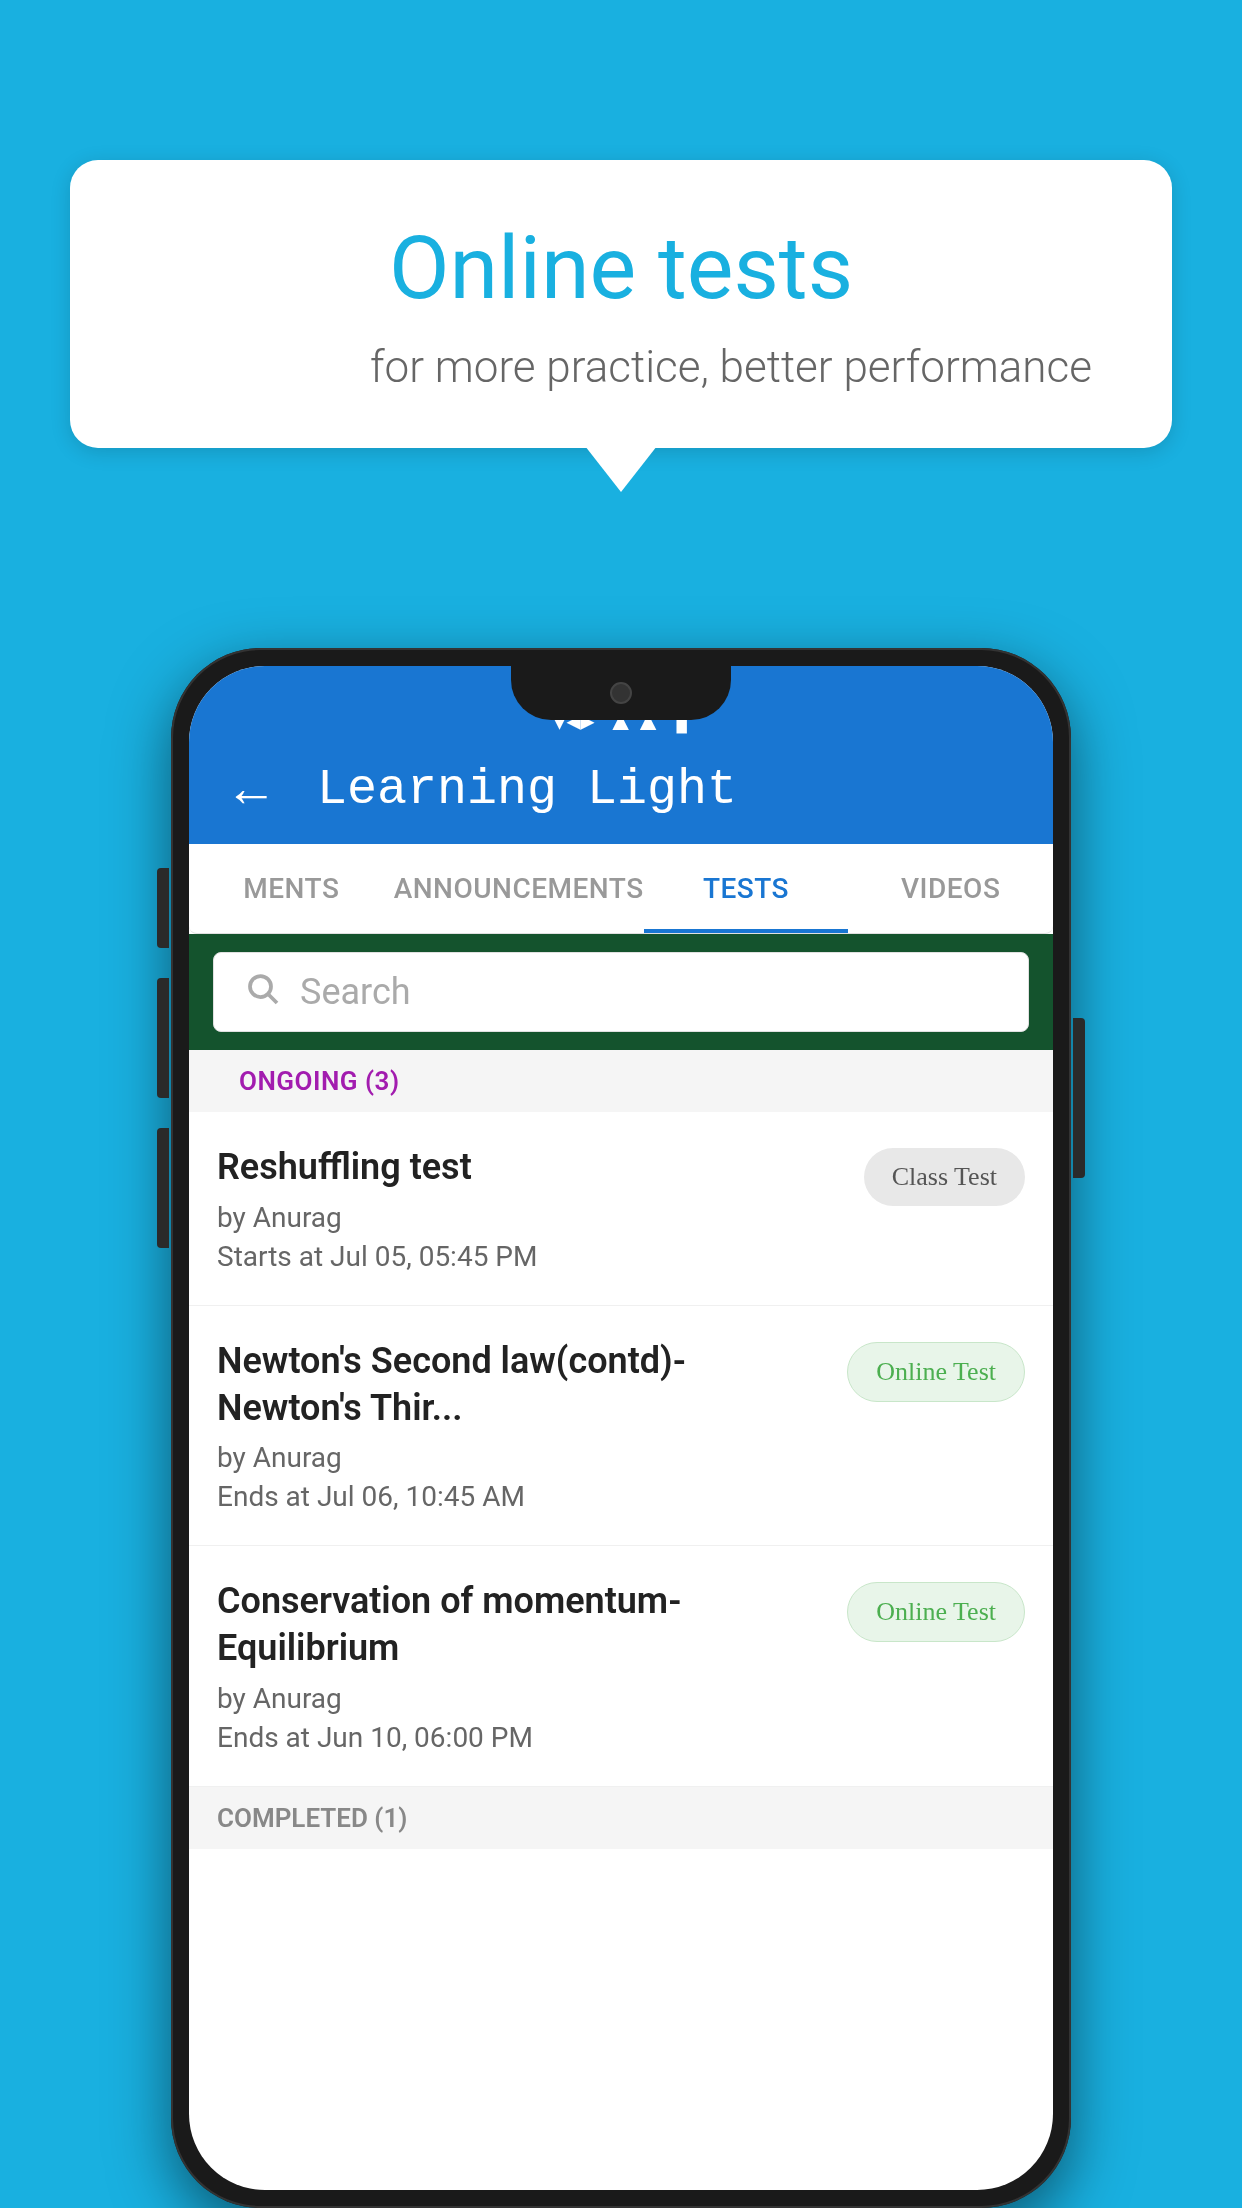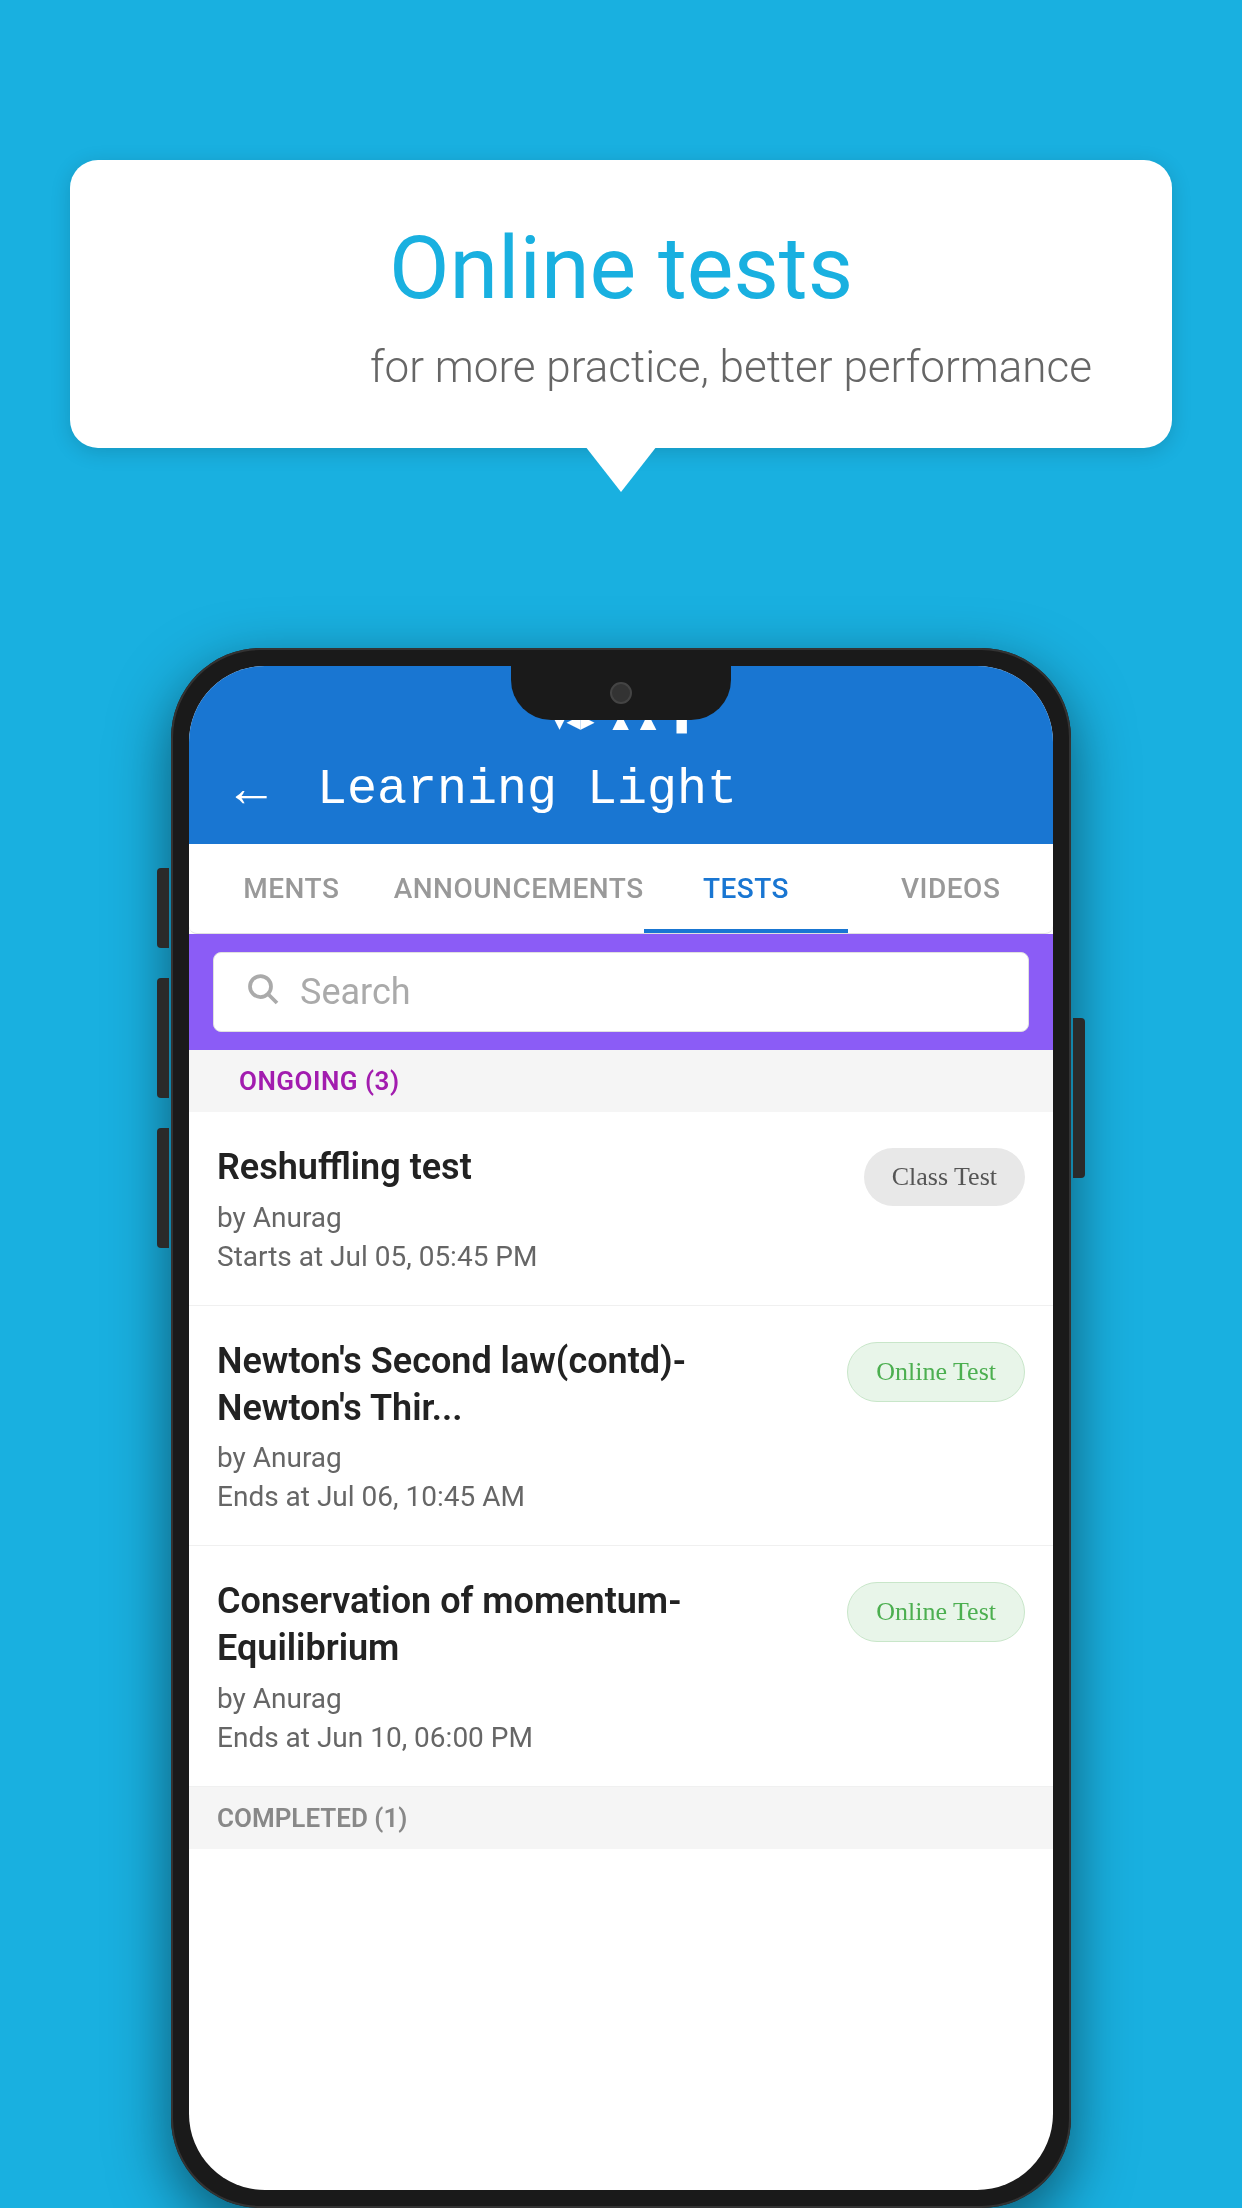--- a/index.html
+++ b/index.html
@@ -198,21 +198,21 @@
       position: absolute;
       bottom: 0;
       left: 0;
       right: 0;
       height: 4px;
       background: #1976d2;
     }
 
     
     .search-container {
-      background: #8b5cf6;
+      background: #14532d;
       padding: 18px 24px;
     }
 
     .search-box {
       background: white;
       border-radius: 8px;
       height: 80px;
       display: flex;
       align-items: center;
       padding: 0 30px;

